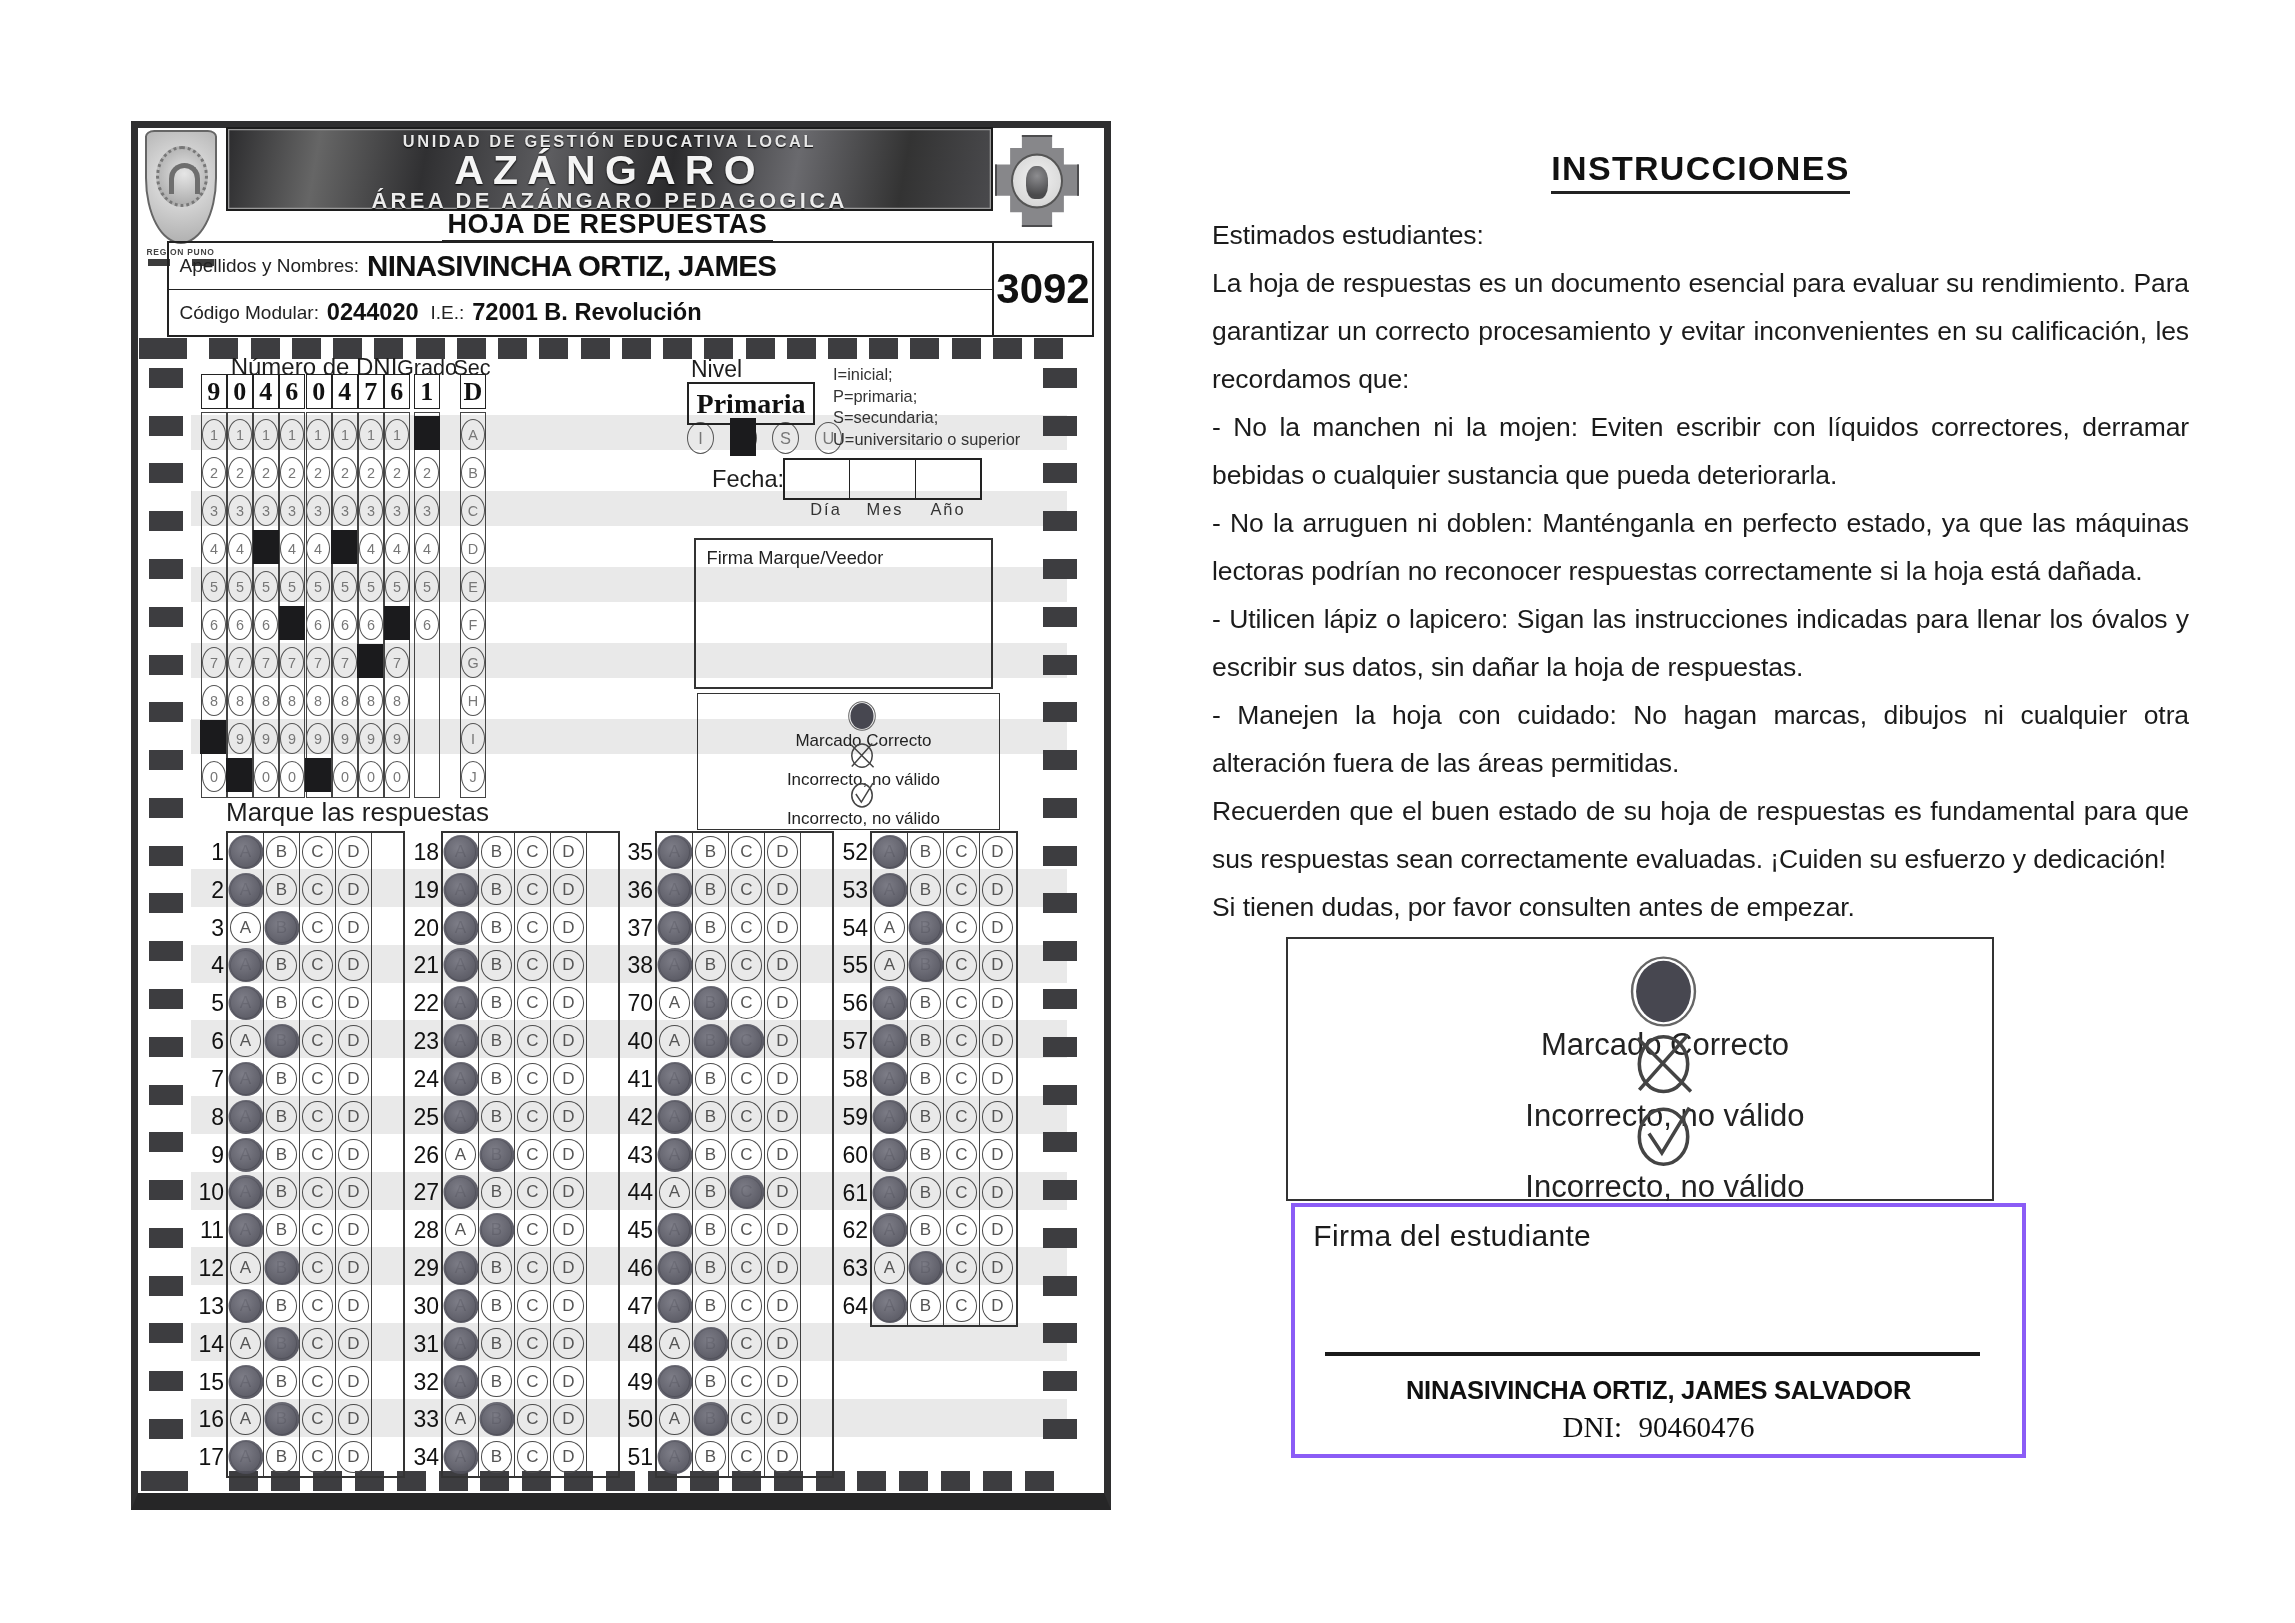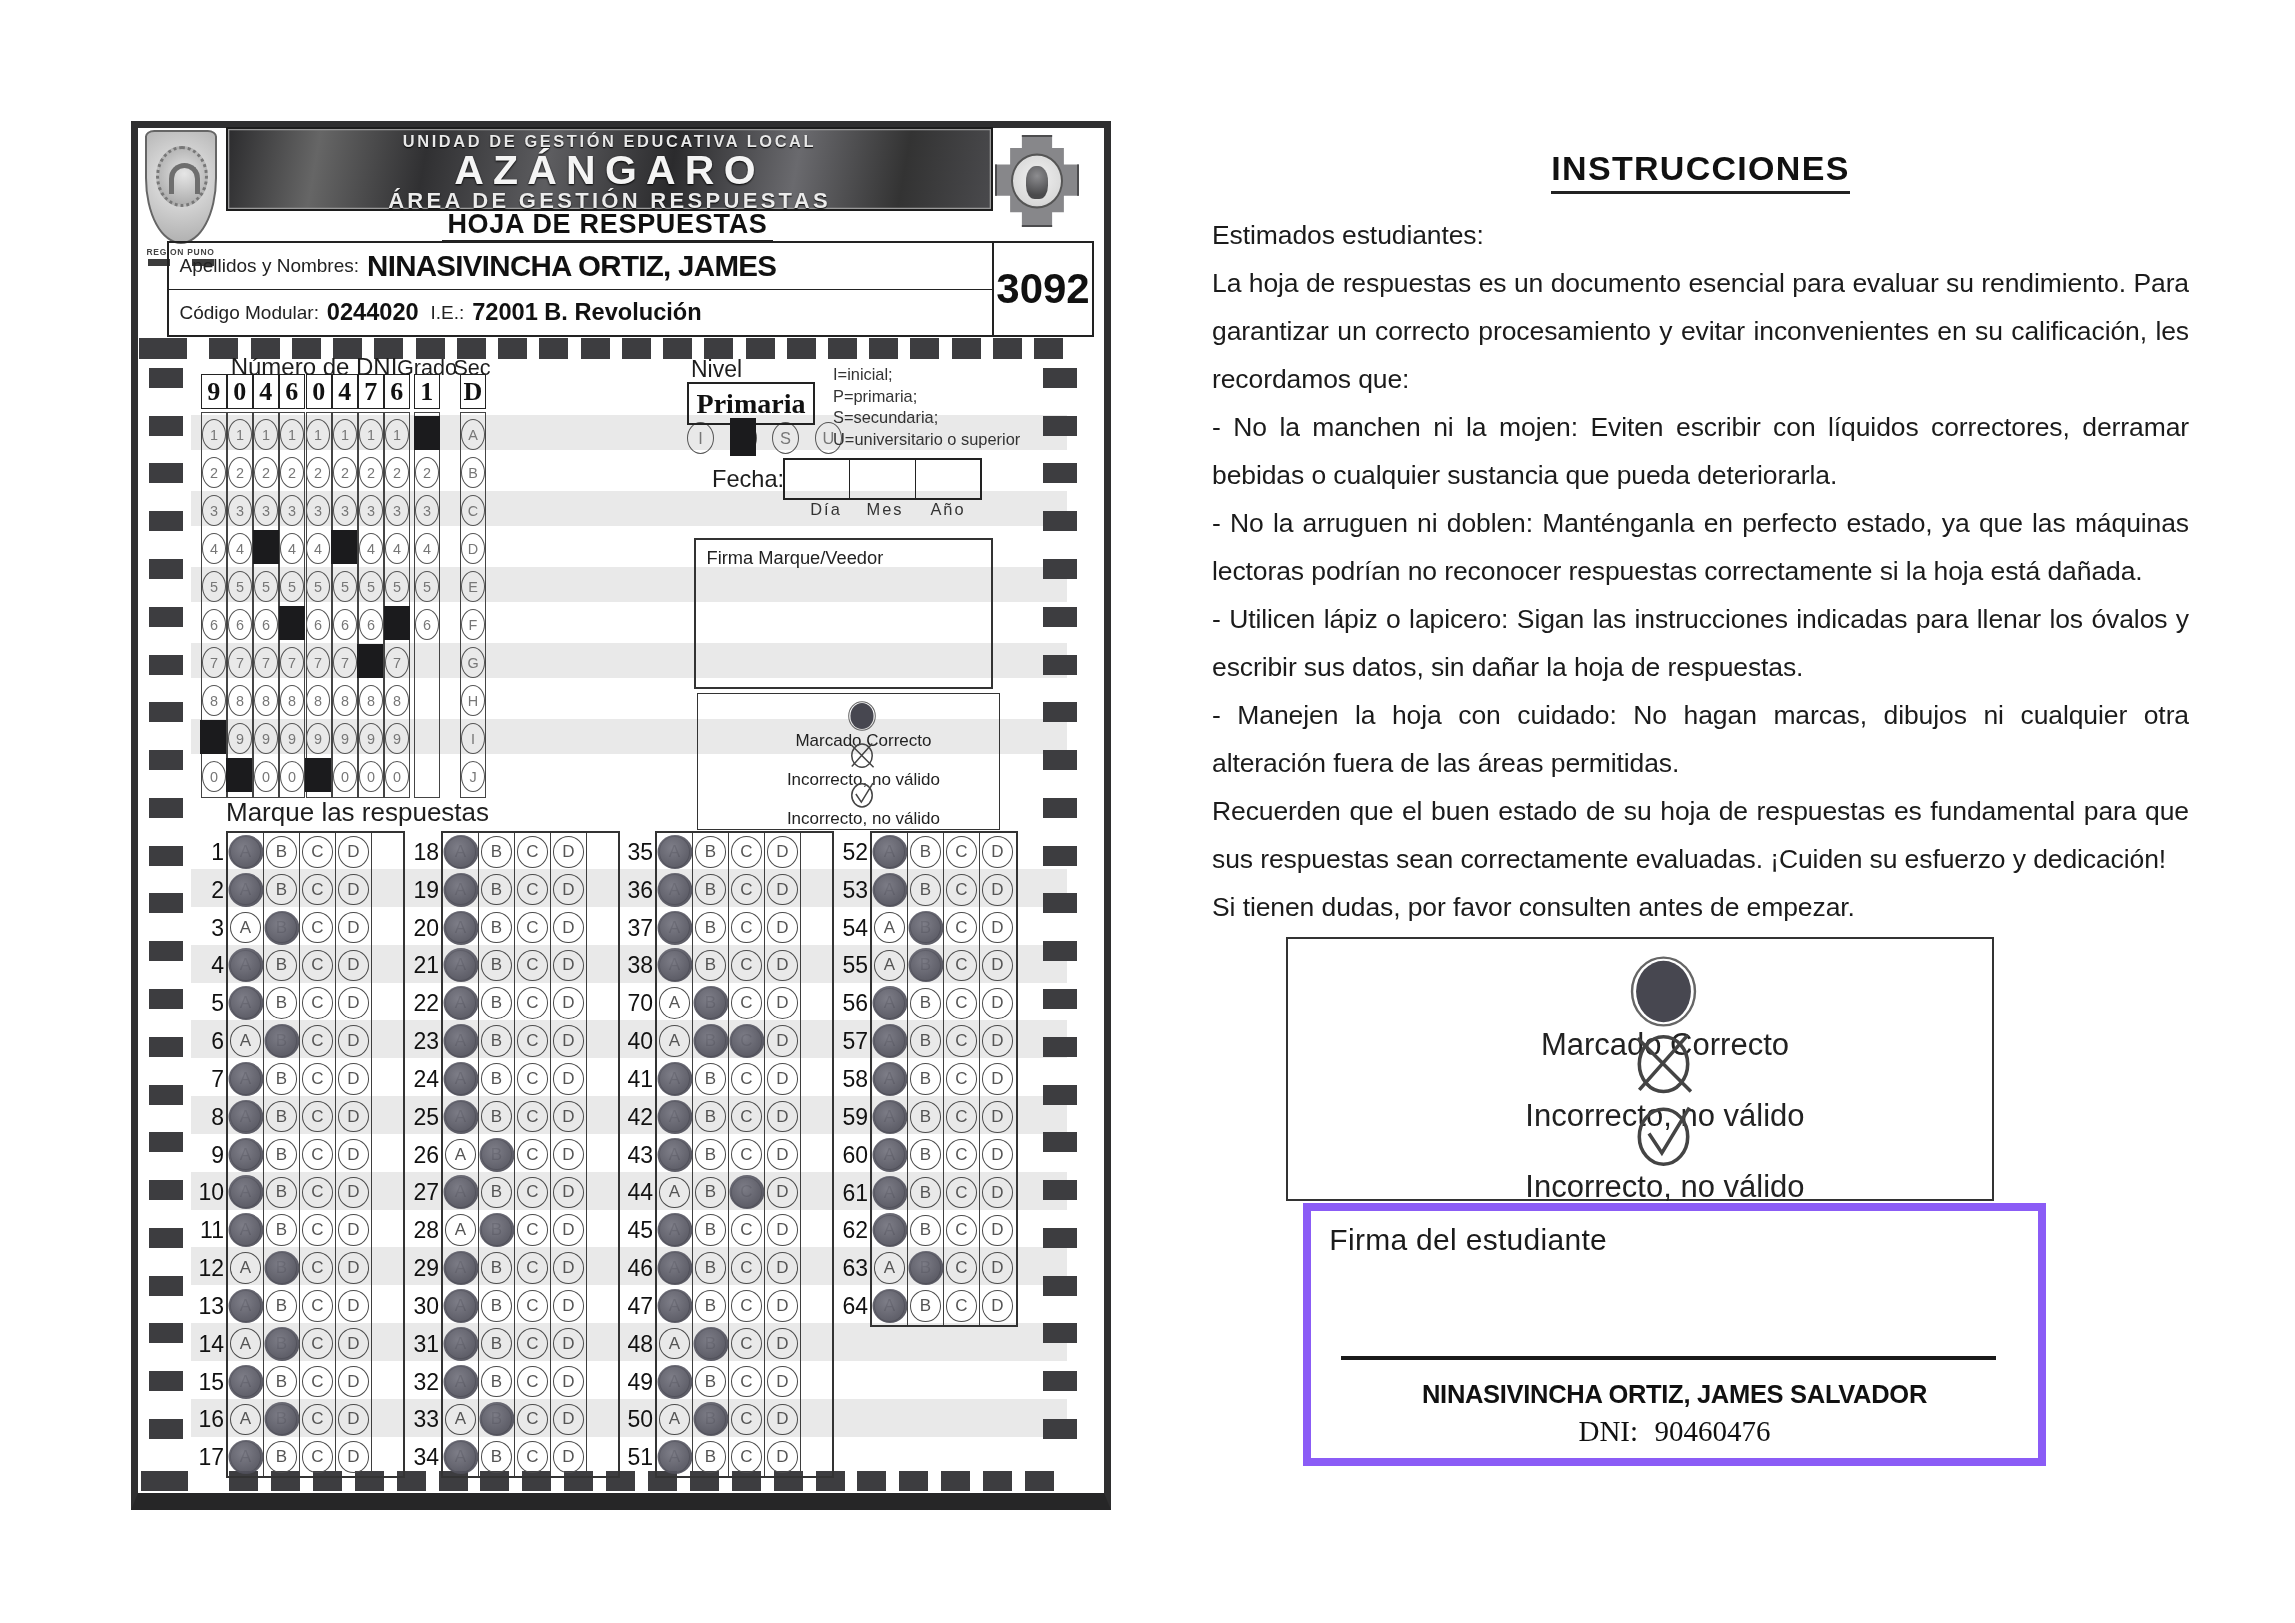--- a/index.html
+++ b/index.html
@@ -79,21 +79,21 @@
   .obox .title{font-size:18.3px;color:#222;padding:6.5px 0 0 10.5px;}
   
   .lrow{display:flex;align-items:center;flex-direction:column;}
   .lrow svg{flex:none;}
   
   .instr{position:absolute;left:1212px;top:149px;width:977px;z-index:2;}
   .instr h1{margin:0 auto 17px auto;text-align:center;font-size:34px;letter-spacing:1.3px;
             width:max-content;border-bottom:3.3px solid #222;padding-bottom:2.6px;}
   .instr p{margin:0;font-size:26.5px;line-height:48px;text-align:justify;color:#1b1b1b;letter-spacing:-0.1px;}
   .rlegend{position:absolute;left:1286px;top:937px;width:704px;height:243px;border:2px solid #333;z-index:2;}
-  .sigbox{position:absolute;left:1291px;top:1203px;width:727px;height:247px;border:8px solid #8b5cf6;z-index:2;margin-left:12px;}
+  .sigbox{position:absolute;left:1291px;top:1203px;width:727px;height:247px;border:4px solid #8b5cf6;z-index:2;}
   .sigbox .slabel{font-size:30px;color:#1b1b1b;padding:11.8px 0 0 18.3px;letter-spacing:0.3px;}
   .sigline{position:absolute;left:29.5px;top:145px;width:655px;height:3.9px;background:#1a1a1a;}
   .signame{position:absolute;left:0;top:169px;width:100%;text-align:center;font-size:25.5px;font-weight:bold;letter-spacing:-0.3px;}
   .sigdni{position:absolute;left:0;top:204px;width:100%;text-align:center;font-family:"Liberation Serif",serif;font-size:29px;}
 </style>
 </head>
 <body>
 
 <div class="page">
 
@@ -1361,21 +1361,21 @@
     <div class="cap">REGION PUNO</div>
     <div class="bars">
         <div></div>
         <div></div>
       </div>
   </div>
 
   <div class="banner">
     <div class="l1">UNIDAD DE GESTIÓN EDUCATIVA LOCAL</div>
     <div class="l2">AZÁNGARO</div>
-    <div class="l3">ÁREA DE GESTIÓN RESPUESTAS</div>
+    <div class="l3">ÁREA DE AZÁNGARO PEDAGOGICA</div>
   </div>
 
   <div class="logoR">
     <div class="cross">
       <div class="medal">
         <div class="face"></div>
       </div>
     </div>
   </div>
 

